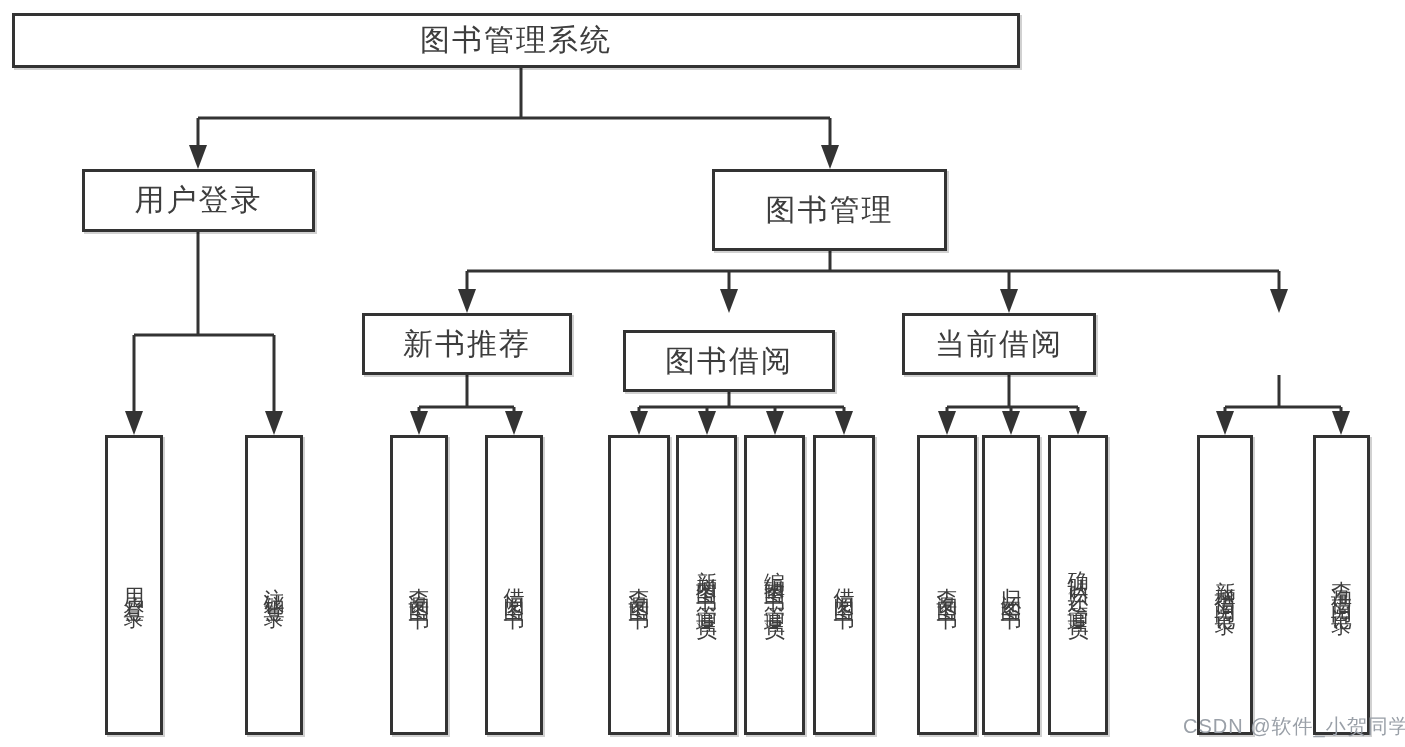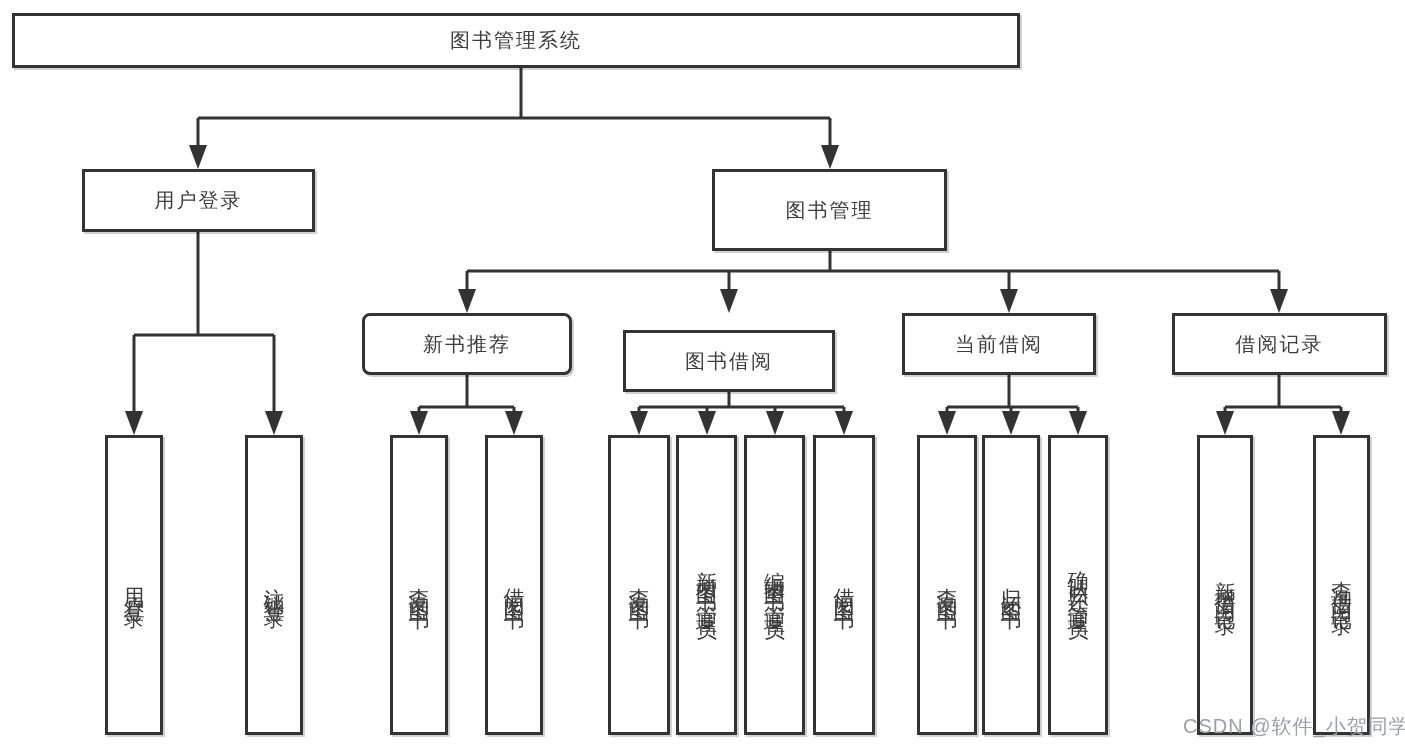--- a/index.html
+++ b/index.html
@@ -26,36 +26,36 @@
     border: 3px solid var(--line);
     background: #ffffff;
     box-shadow: 2px 2px 0 rgba(0,0,0,0.18);
     display: flex;
     align-items: center;
     justify-content: center;
     box-sizing: border-box;
   }
   .box span {
     color: var(--text);
-    font-size: 20px;
+    font-size: 30px;
     letter-spacing: 2px;
     white-space: nowrap;
   }
   .leaf span {
     writing-mode: vertical-lr;
     text-orientation: mixed;
     font-size: 21px;
     letter-spacing: 7px;
     white-space: nowrap;
   }
   
   .n-root  { left: 12px;  top: 13px;  width: 1008px; height: 55px; }
   .n-login { left: 82px;  top: 169px; width: 233px;  height: 63px; }
   .n-mgmt  { left: 712px; top: 169px; width: 235px;  height: 82px; }
-  .n-l3-0  { left: 362px;  top: 313px; width: 210px; height: 62px; border-radius: 8px; }
+  .n-l3-0  { left: 362px;  top: 313px; width: 210px; height: 62px; }
   .n-l3-1  { left: 623px;  top: 330px; width: 212px; height: 62px; }
   .n-l3-2  { left: 902px;  top: 313px; width: 194px; height: 62px; }
   .n-l3-3  { left: 1172px; top: 313px; width: 215px; height: 62px; }
   .leaf { top: 435px; height: 300px; }
   .lf-a0 { left: 105px;  width: 58px; }
   .lf-a1 { left: 245px;  width: 58px; }
   .lf-b0 { left: 390px;  width: 58px; }
   .lf-b1 { left: 485px;  width: 58px; }
   .lf-c0 { left: 608px;  width: 62px; }
   .lf-c1 { left: 676px;  width: 61px; }
@@ -171,23 +171,20 @@
 
   <div class="box n-l3-0">
     <span>新书推荐</span>
   </div>
   <div class="box n-l3-1">
     <span>图书借阅</span>
   </div>
   <div class="box n-l3-2">
     <span>当前借阅</span>
   </div>
-  <div class="box n-l3-3">
-    <span>借阅记录</span>
-  </div>
 
   <div class="box leaf lf-a0">
     <span>用户登录</span>
   </div>
   <div class="box leaf lf-a1">
     <span>注销登录</span>
   </div>
 
   <div class="box leaf lf-b0">
     <span>查询图书</span>

